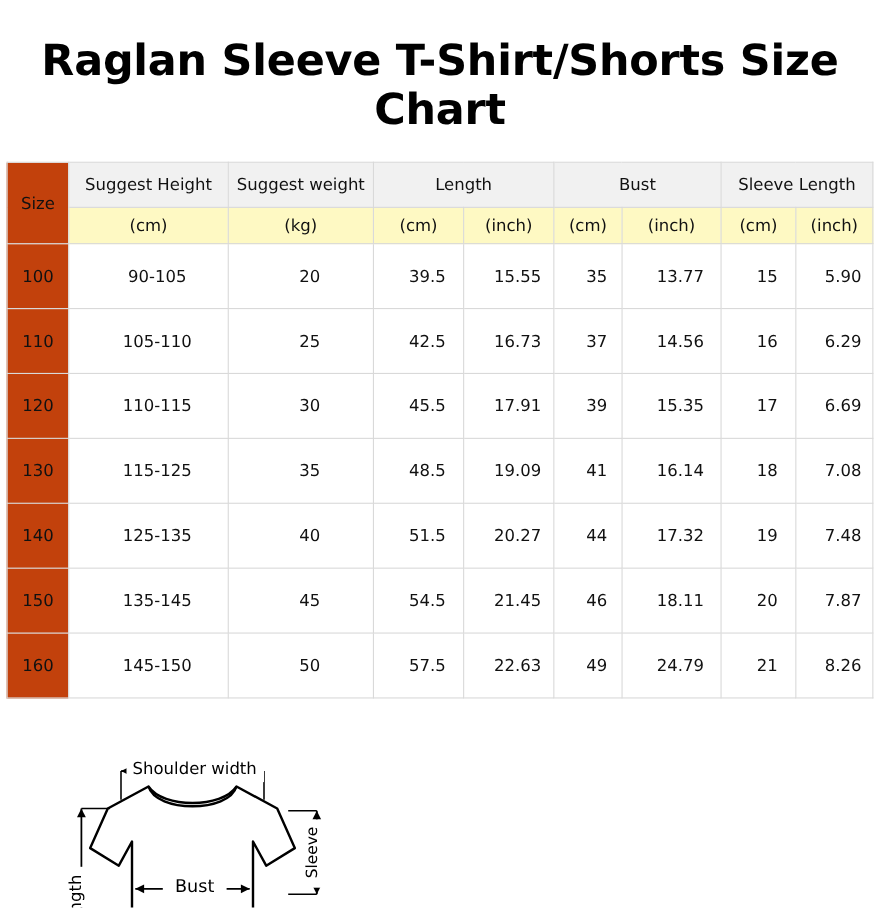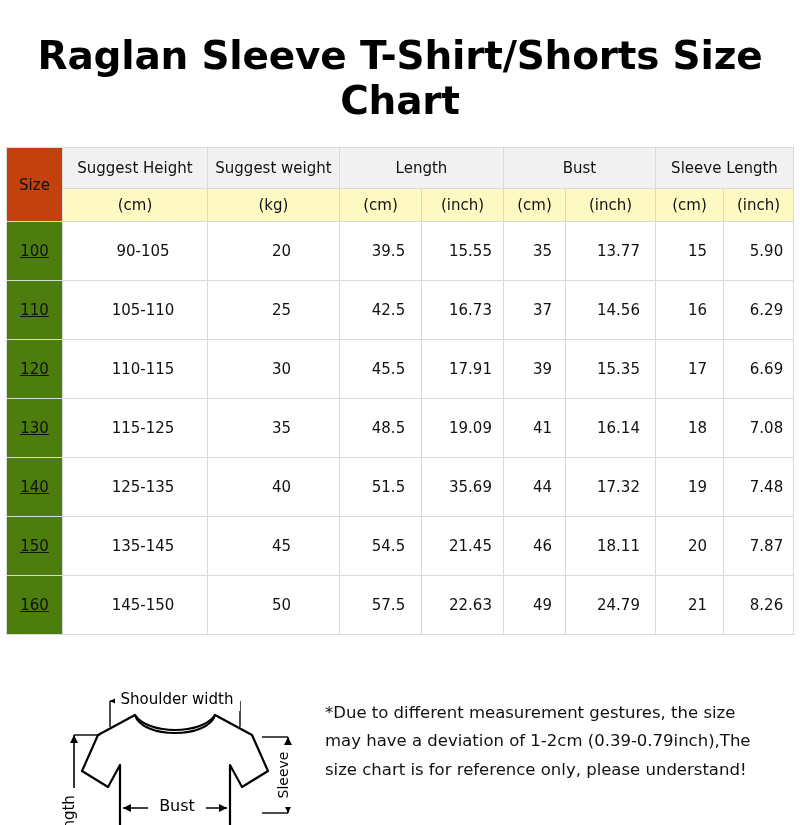--- a/index.html
+++ b/index.html
@@ -59,24 +59,23 @@
   .hdr-unit {
     background: #fef9c3;
     height: 30px;
     font-size: 14px;
     font-weight: normal;
   }
   .unit-red {
     color: #e8241e;
   }
   td.size-cell {
-    background: #4d7c0f;
+    background: #c2410c;
     font-size: 16px;
     height: 56px;
-    text-decoration: underline;
   }
   td.data-cell {
     height: 56px;
     font-size: 15px;
     padding-left: 17px;
   }
   td.inch-cell {
     color: #e8241e;
     font-size: 15px;
     font-weight: normal;
@@ -197,21 +196,21 @@
         <td class="data-cell">41</td>
         <td class="data-cell inch-cell">16.14</td>
         <td class="data-cell">18</td>
         <td class="data-cell inch-cell">7.08</td>
       </tr>
       <tr>
         <td class="size-cell">140</td>
         <td class="data-cell">125-135</td>
         <td class="data-cell">40</td>
         <td class="data-cell">51.5</td>
-        <td class="data-cell inch-cell">35.69</td>
+        <td class="data-cell inch-cell">20.27</td>
         <td class="data-cell">44</td>
         <td class="data-cell inch-cell">17.32</td>
         <td class="data-cell">19</td>
         <td class="data-cell inch-cell">7.48</td>
       </tr>
       <tr>
         <td class="size-cell">150</td>
         <td class="data-cell">135-145</td>
         <td class="data-cell">45</td>
         <td class="data-cell">54.5</td>
@@ -268,16 +267,15 @@
         <line x1="258" y1="84" x2="258" y2="160" stroke="#000000" stroke-width="1.6"></line>
         <path d="M258 84 L254 92 L262 92 Z" fill="#000000"></path>
         <path d="M258 160 L254 152 L262 152 Z" fill="#000000"></path>
         <line x1="232" y1="84" x2="258" y2="84" stroke="#000000" stroke-width="1.4"></line>
         <line x1="232" y1="160" x2="258" y2="160" stroke="#000000" stroke-width="1.4"></line>
         <rect x="246" y="92" width="24" height="62" fill="#ffffff"></rect>
         <text x="258" y="122" text-anchor="middle" font-family="DejaVu Sans, sans-serif" font-size="14" fill="#000000" transform="rotate(-90 258 122)">Sleeve</text>
       </svg>
     </div>
 
-    <div class="note">*Due to different measurement gestures, the size may have a deviation of 1-2cm (0.39-0.79inch),The size chart is for reference only, please understand!</div>
   </div>
 
 </div>
 
 </body></html>

